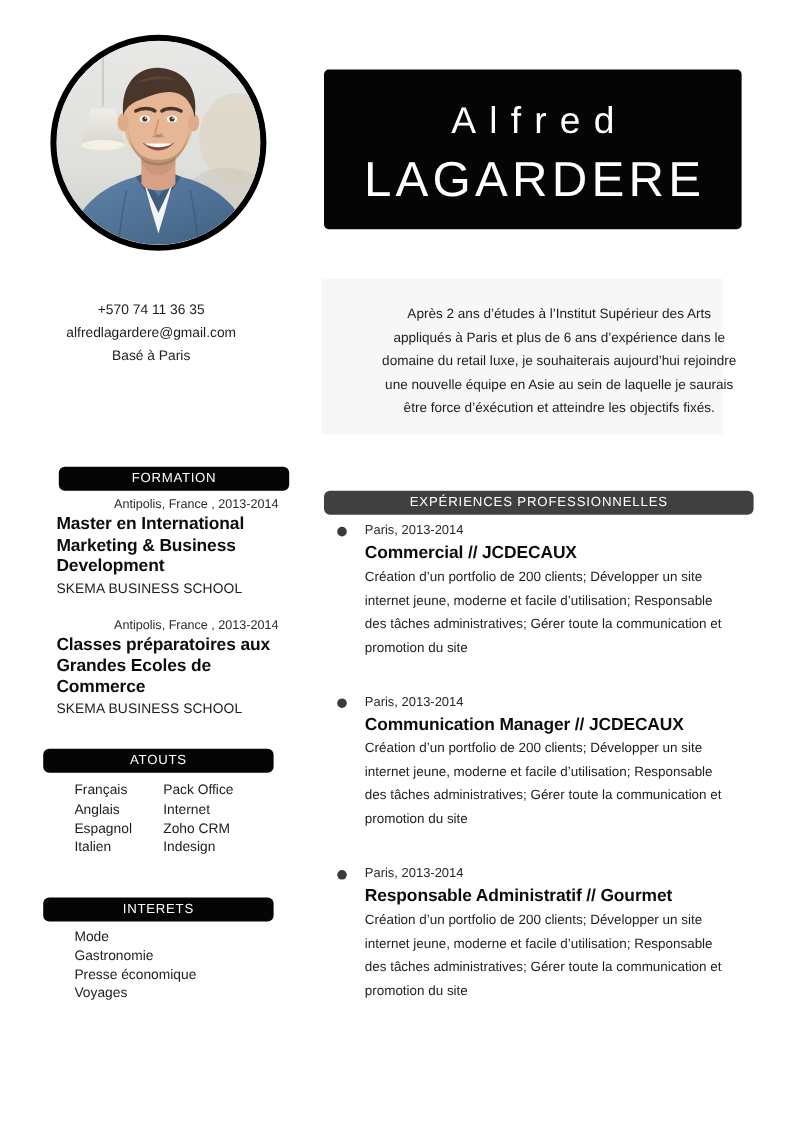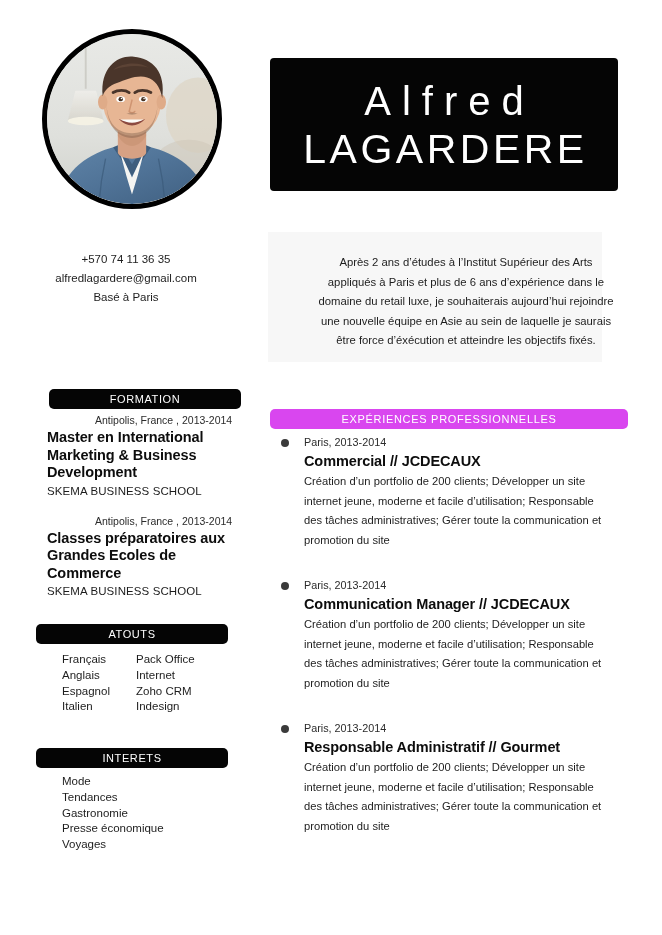--- a/index.html
+++ b/index.html
@@ -151,21 +151,21 @@
     top: 58px;
     width: 348px;
     height: 133px;
     background: #050505;
     border-radius: 4px;
     color: #ffffff;
     text-align: center;
     padding-top: 20px;
   }
   .name-first {
-    font-size: 40px;
+    font-size: 31px;
     letter-spacing: 11px;
     line-height: 46px;
     font-weight: 400;
     text-indent: 11px;
   }
   .name-last {
     font-size: 41px;
     letter-spacing: 3.5px;
     line-height: 50px;
     font-weight: 400;
@@ -201,21 +201,21 @@
     color: #1d1d1d;
     text-align: center;
     margin-left: 16px;
   }
 
   .exp-head {
     position: absolute;
     left: 270px;
     top: 409px;
     width: 358px;
-    background: #d946ef;
+    background: #404040;
     color: #ffffff;
     border-radius: 5px;
     text-align: center;
     font-size: 11px;
     letter-spacing: 0.7px;
     font-weight: 500;
     line-height: 20px;
     height: 20px;
   }
 
@@ -374,21 +374,20 @@
         <div>Internet</div>
         <div>Zoho CRM</div>
         <div>Indesign</div>
       </div>
     </div>
 
     <div class="sec-bar interets-head">INTERETS</div>
 
     <div class="interets-list">
       <div>Mode</div>
-      <div>Tendances</div>
       <div>Gastronomie</div>
       <div>Presse économique</div>
       <div>Voyages</div>
     </div>
 
   </div>
 
   <div class="name-box">
     <div class="name-first">Alfred</div>
     <div class="name-last">LAGARDERE</div>

